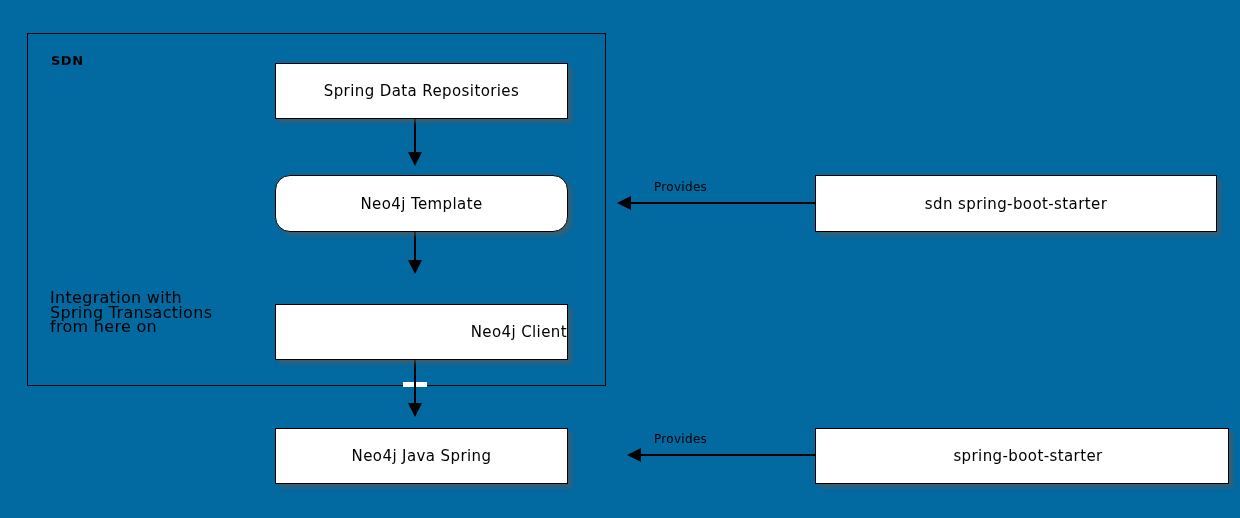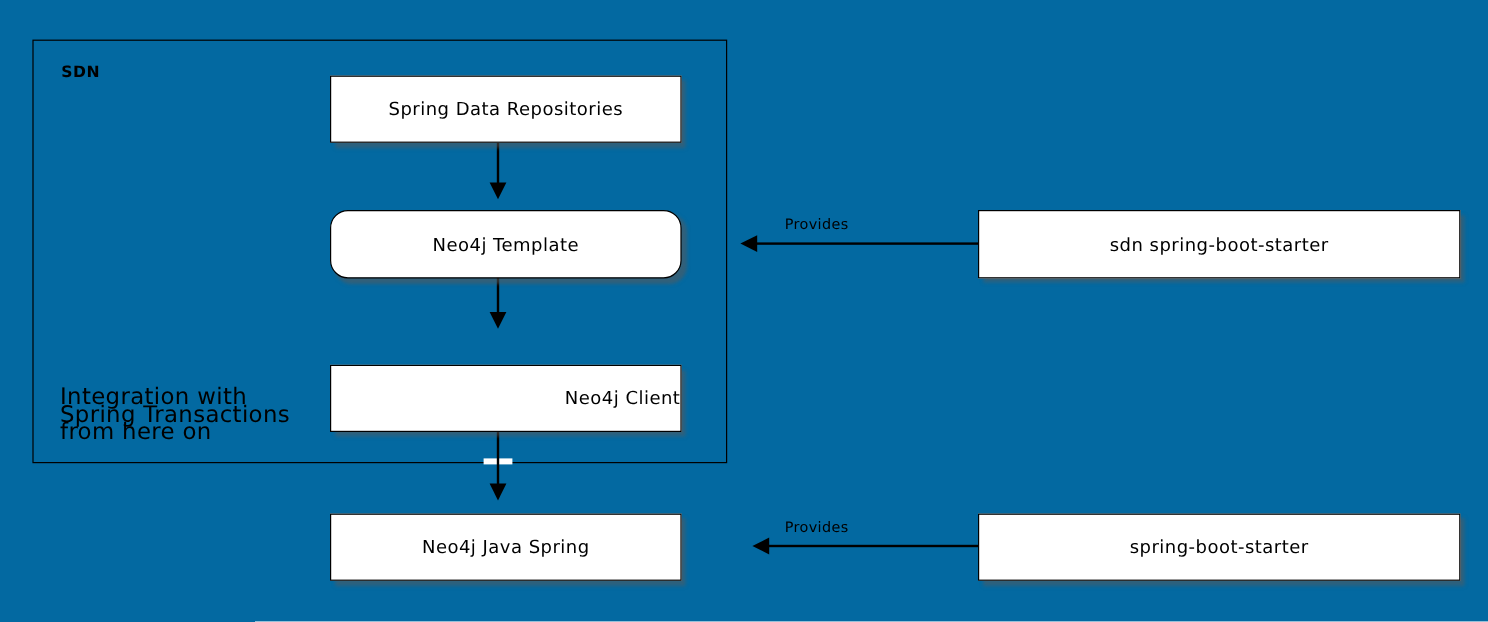--- a/index.html
+++ b/index.html
@@ -40,30 +40,29 @@
     justify-content: center;
     font-size: 15px;
     letter-spacing: 0.4px;
     white-space: nowrap;
   }
   #node-spring-data-repositories { left: 275px; top: 63px;  width: 291px; height: 54px; }
   #node-neo4j-template           { left: 275px; top: 175px; width: 291px; height: 55px; border-radius: 15px; }
   #node-neo4j-client             { left: 275px; top: 304px; width: 291px; height: 54px; justify-content: flex-end; }
   #node-neo4j-java-driver        { left: 275px; top: 428px; width: 291px; height: 54px; }
   #node-sdn-spring-boot-starter  { left: 815px; top: 175px; width: 400px; height: 55px; justify-content: center; }
-  #node-spring-boot-starter      { left: 815px; top: 428px; width: 400px; height: 54px; }
+  #node-spring-boot-starter      { left: 815px; top: 428px; width: 400px; height: 54px; padding-left: 12px; }
 
   .note {
     position: absolute;
     left: 50px; top: 291px;
-    font-size: 19px;
+    font-size: 16px;
     line-height: 14.5px;
     letter-spacing: 0.3px;
     white-space: nowrap;
-    margin-top: 33px;
   }
 
   .vline { position: absolute; width: 2px; background: #000000; }
   .hline { position: absolute; height: 2px; background: #000000; }
 
   .arrowhead-down {
     position: absolute;
     width: 0; height: 0;
     border-left: 7px solid transparent;
     border-right: 7px solid transparent;

